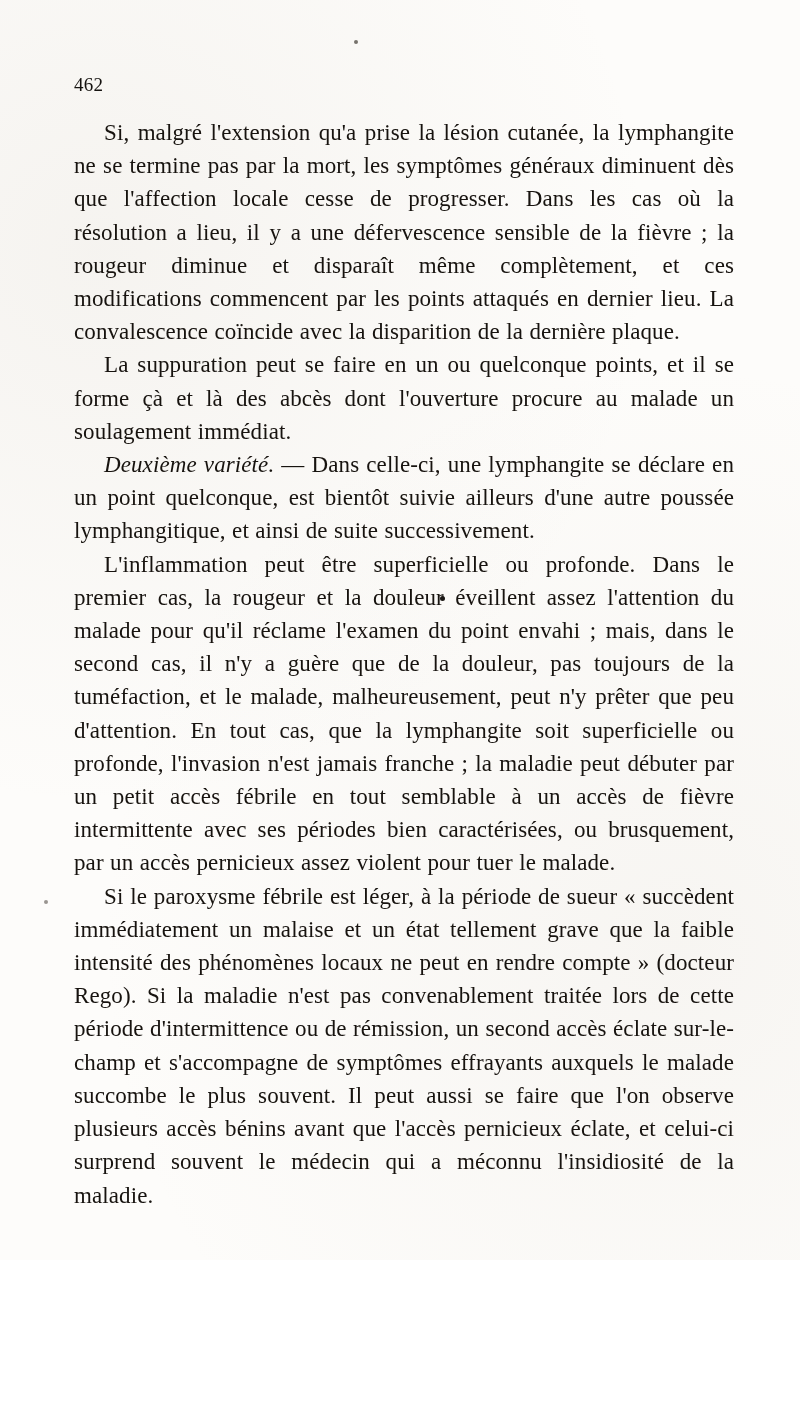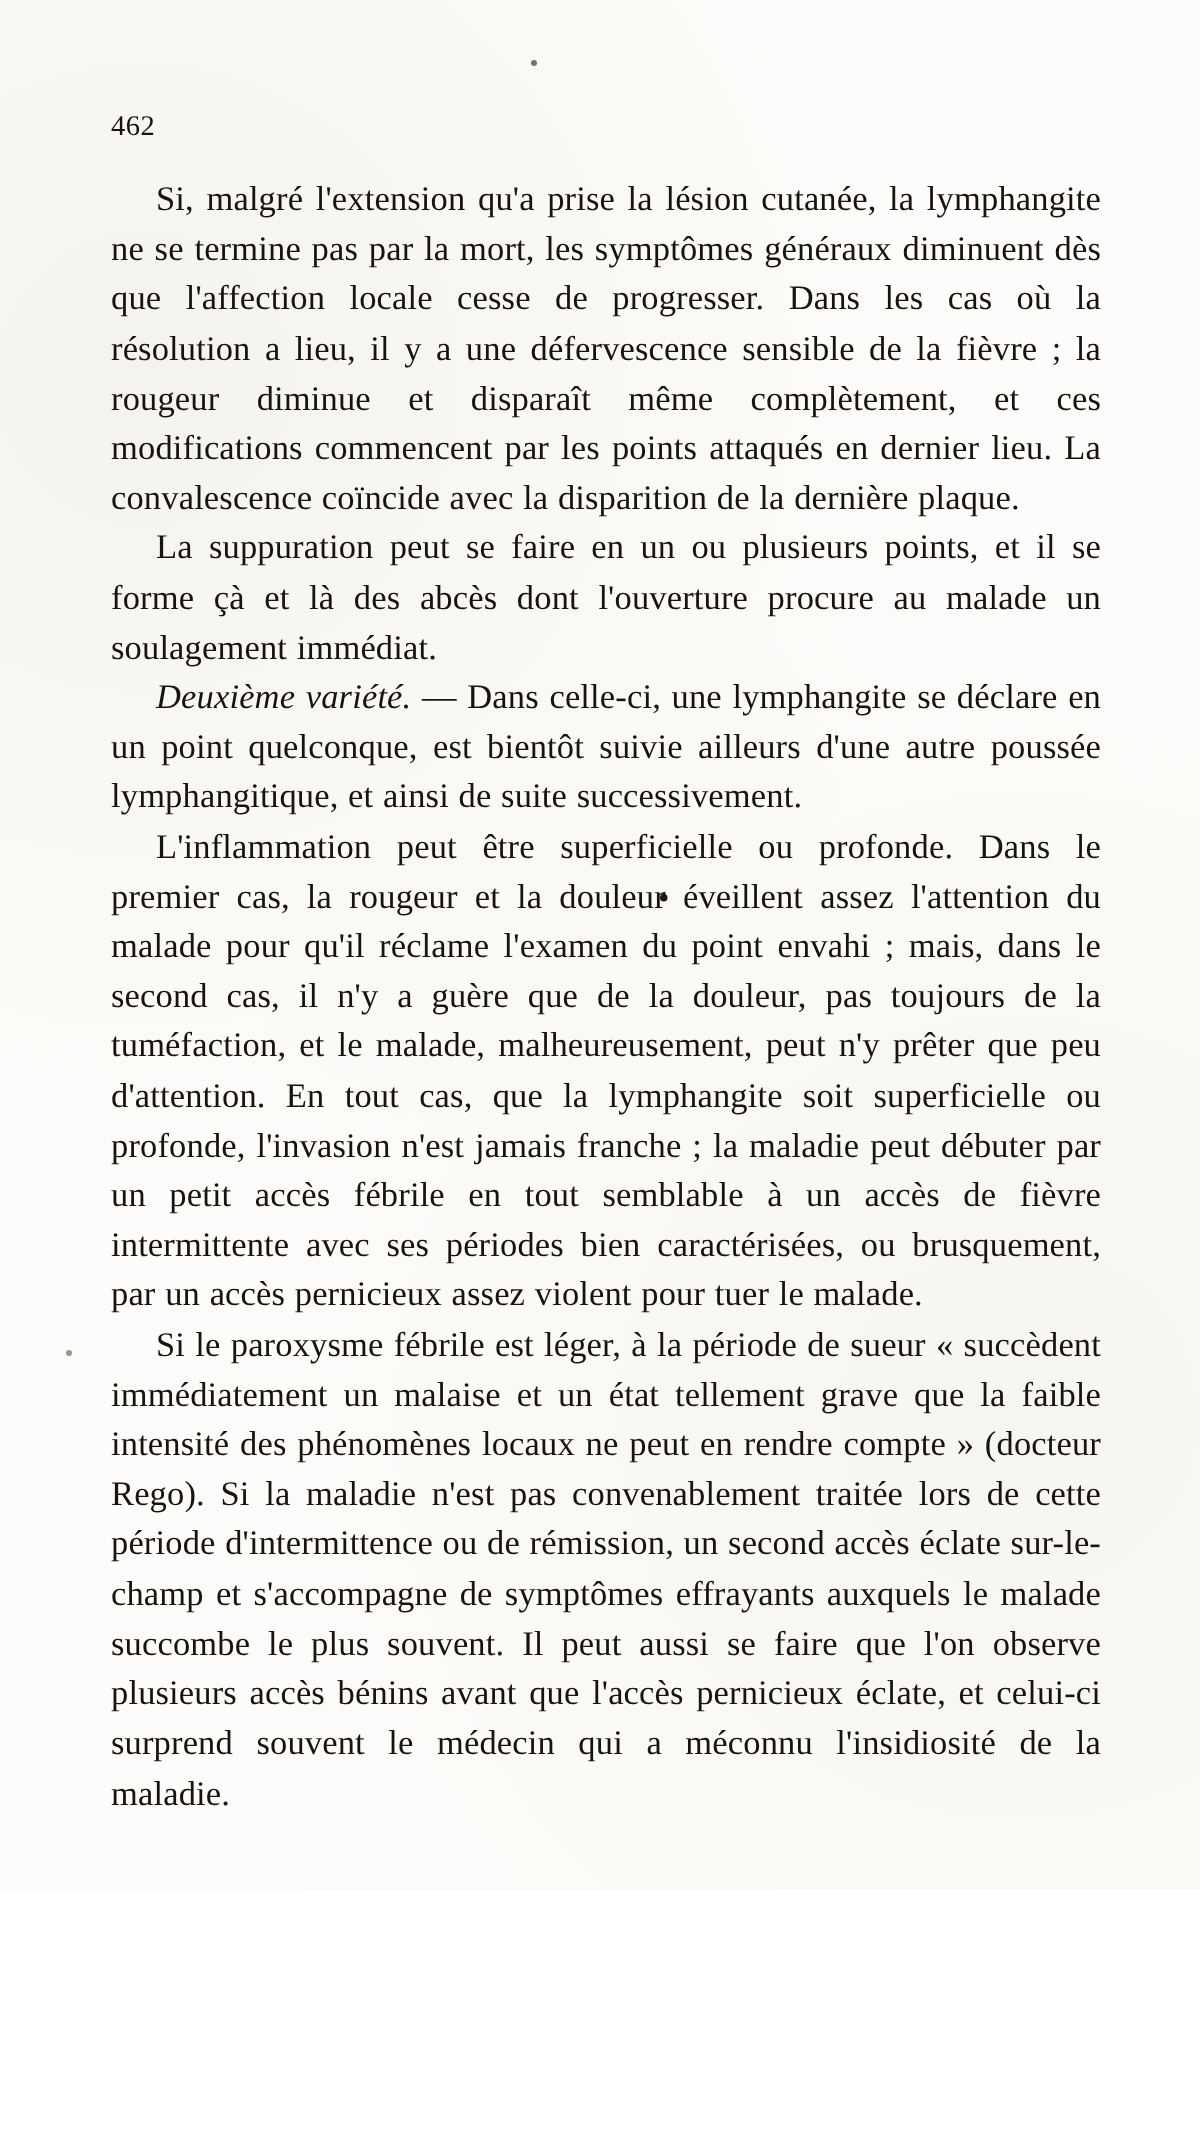--- a/index.html
+++ b/index.html
@@ -115,21 +115,21 @@
   <div class="speck-a"></div>
   <div class="speck-b"></div>
 
   <div class="page-inner">
     <div class="header-row">
       <div class="folio">462</div>
     </div>
 
     <div class="body-text">
       <p>Si, malgré l'extension qu'a prise la lésion cutanée, la lymphangite ne se termine pas par la mort, les symptômes généraux diminuent dès que l'affection locale cesse de progresser. Dans les cas où la résolution a lieu, il y a une défervescence sensible de la fièvre ; la rougeur diminue et disparaît même complètement, et ces modifications commencent par les points attaqués en dernier lieu. La convalescence coïncide avec la disparition de la dernière plaque.</p>
-      <p>La suppuration peut se faire en un ou plusieurs points, et il se forme çà et là des abcès dont l'ouverture procure au malade un soulagement immédiat.</p>
+      <p>La suppuration peut se faire en un ou quelconque points, et il se forme çà et là des abcès dont l'ouverture procure au malade un soulagement immédiat.</p>
       <p><em>Deuxième variété.</em><span> — </span><span>Dans celle-ci, une lymphangite se déclare en un point quelconque, est bientôt suivie ailleurs d'une autre poussée lymphangitique, et ainsi de suite successivement.</span></p>
       <p>L'inflammation peut être superficielle ou profonde. Dans le premier cas, la rougeur et la douleur éveillent assez l'attention du malade pour qu'il réclame l'examen du point envahi ; mais, dans le second cas, il n'y a guère que de la douleur, pas toujours de la tuméfaction, et le malade, malheureusement, peut n'y prêter que peu d'attention. En tout cas, que la lymphangite soit superficielle ou profonde, l'invasion n'est jamais franche ; la maladie peut débuter par un petit accès fébrile en tout semblable à un accès de fièvre intermittente avec ses périodes bien caractérisées, ou brusquement, par un accès pernicieux assez violent pour tuer le malade.</p>
       <p>Si le paroxysme fébrile est léger, à la période de sueur « succèdent immédiatement un malaise et un état tellement grave que la faible intensité des phénomènes locaux ne peut en rendre compte » (docteur Rego). Si la maladie n'est pas convenablement traitée lors de cette période d'intermittence ou de rémission, un second accès éclate sur-le-champ et s'accompagne de symptômes effrayants auxquels le malade succombe le plus souvent. Il peut aussi se faire que l'on observe plusieurs accès bénins avant que l'accès pernicieux éclate, et celui-ci surprend souvent le médecin qui a méconnu l'insidiosité de la maladie.</p>
     </div>
   </div>
 
   <div class="stray-dot"></div>
 </div>
 
 </body></html>

